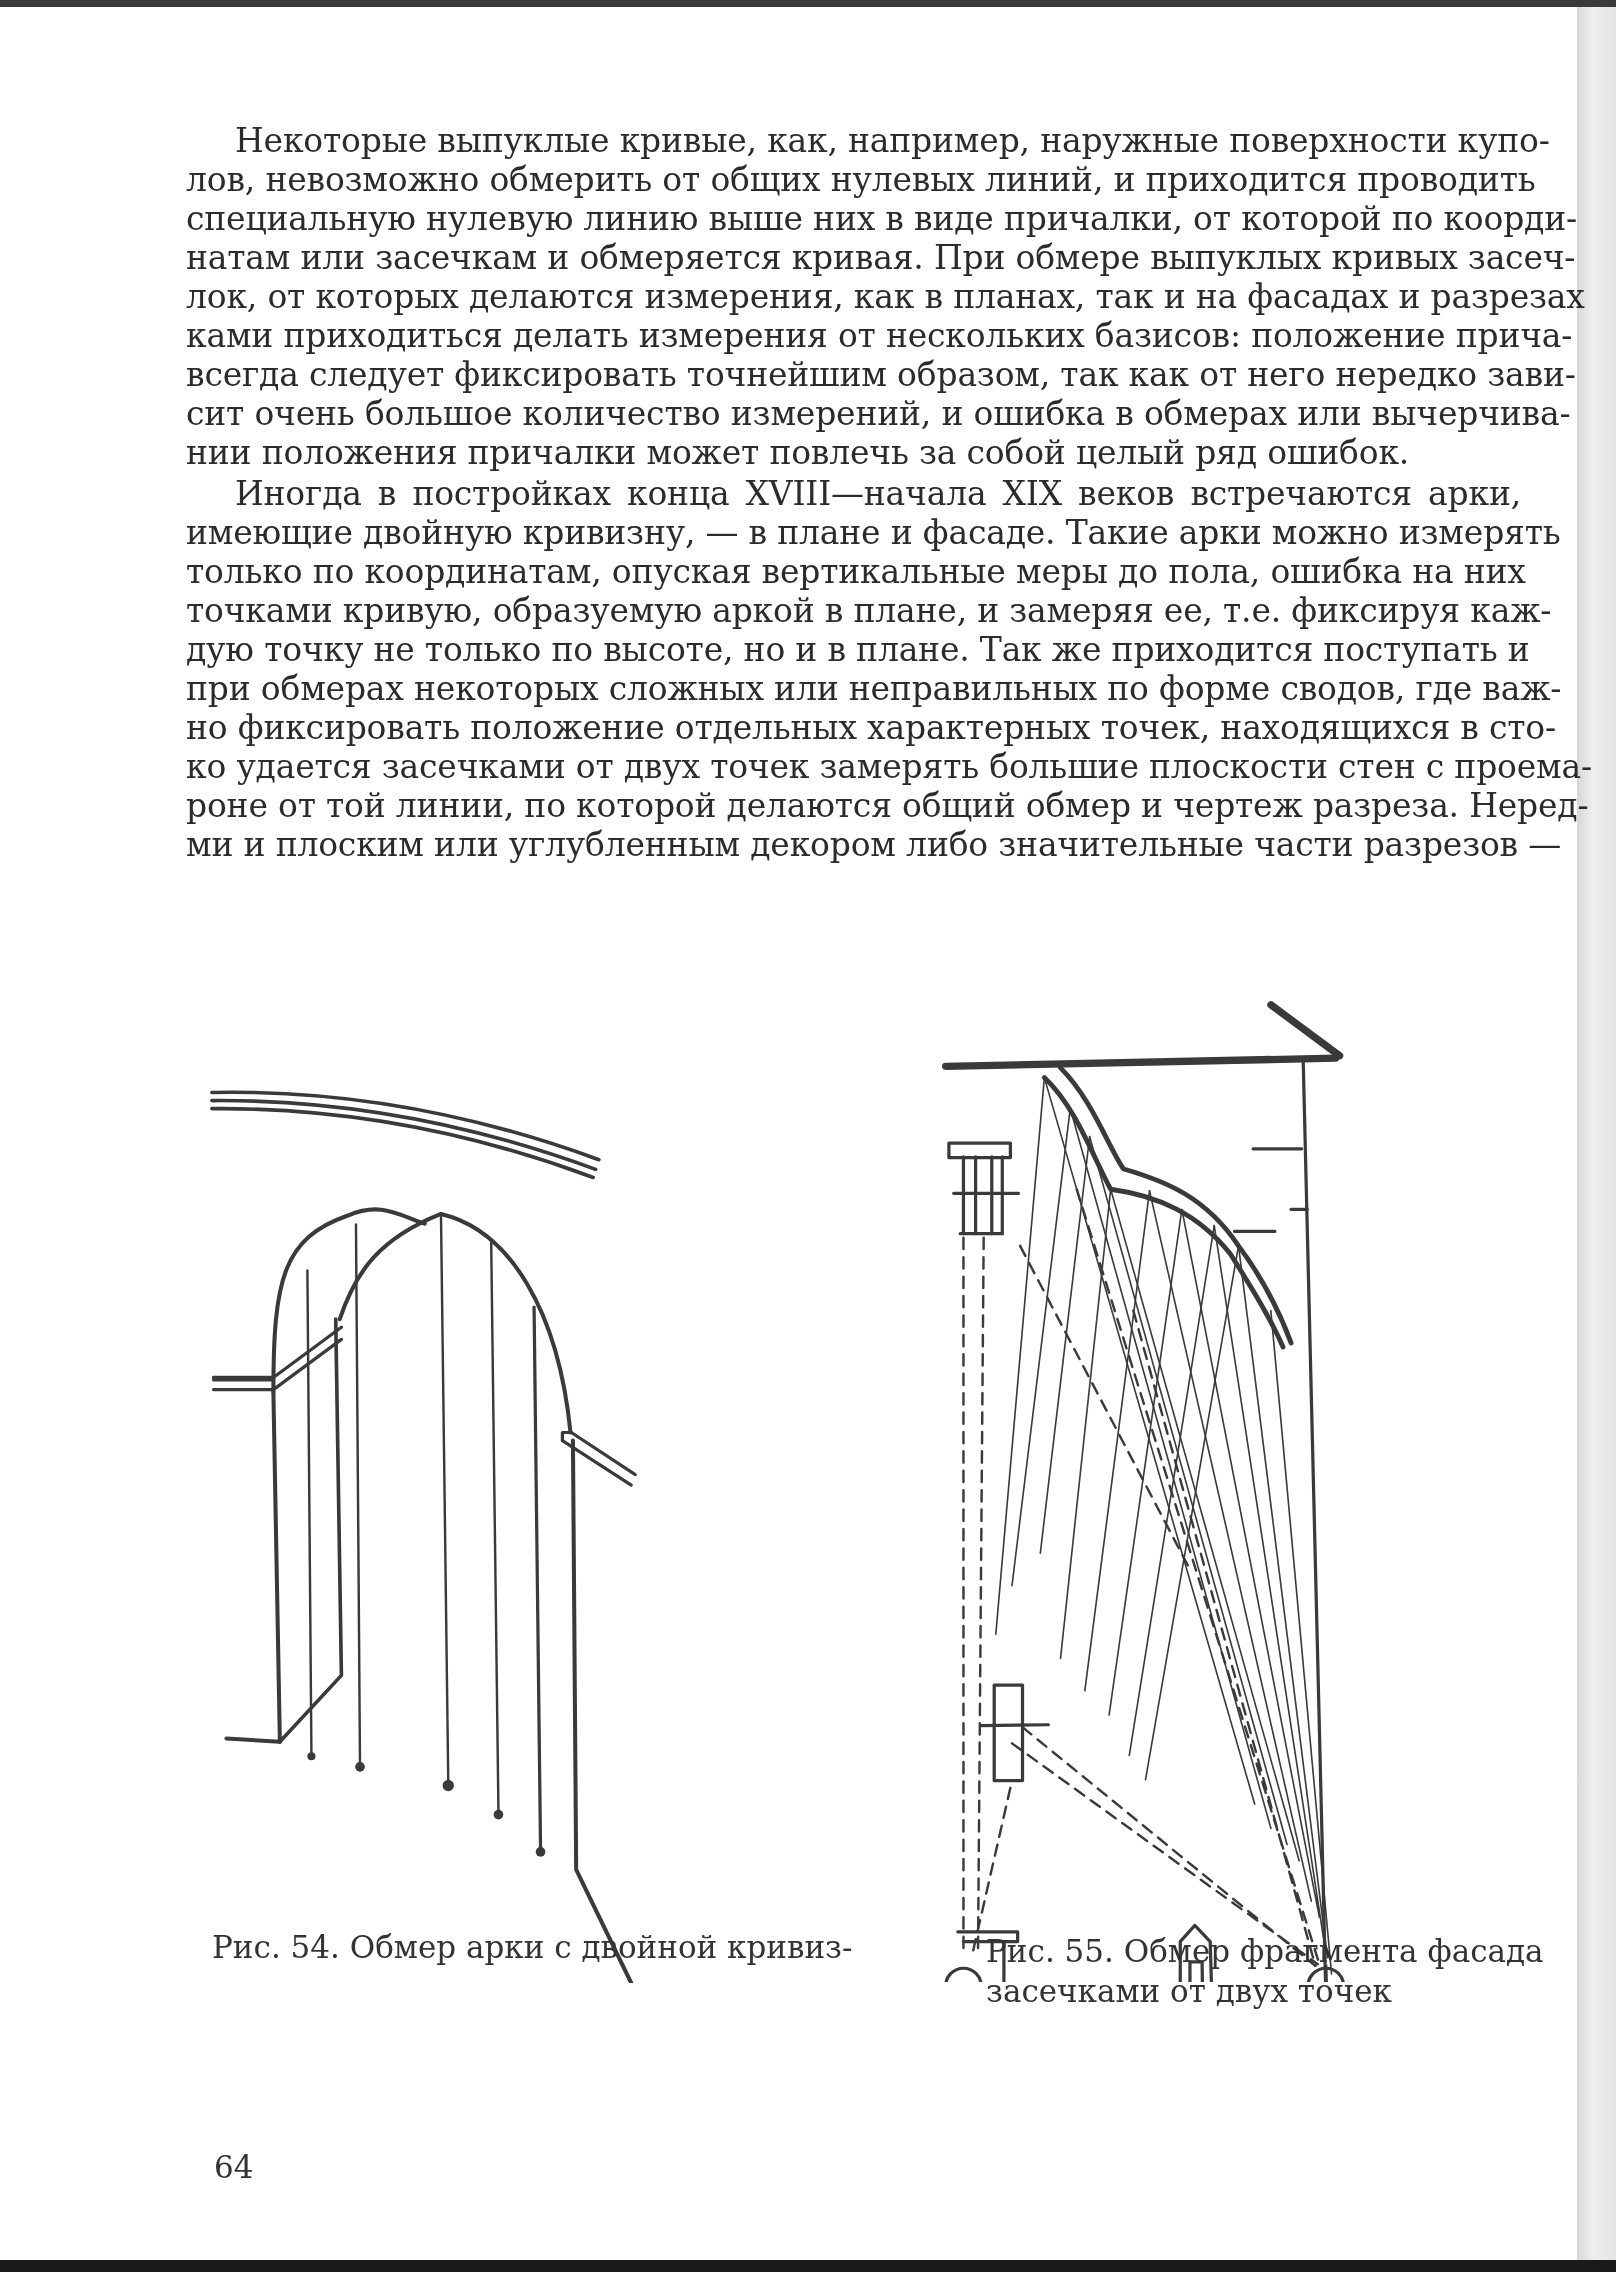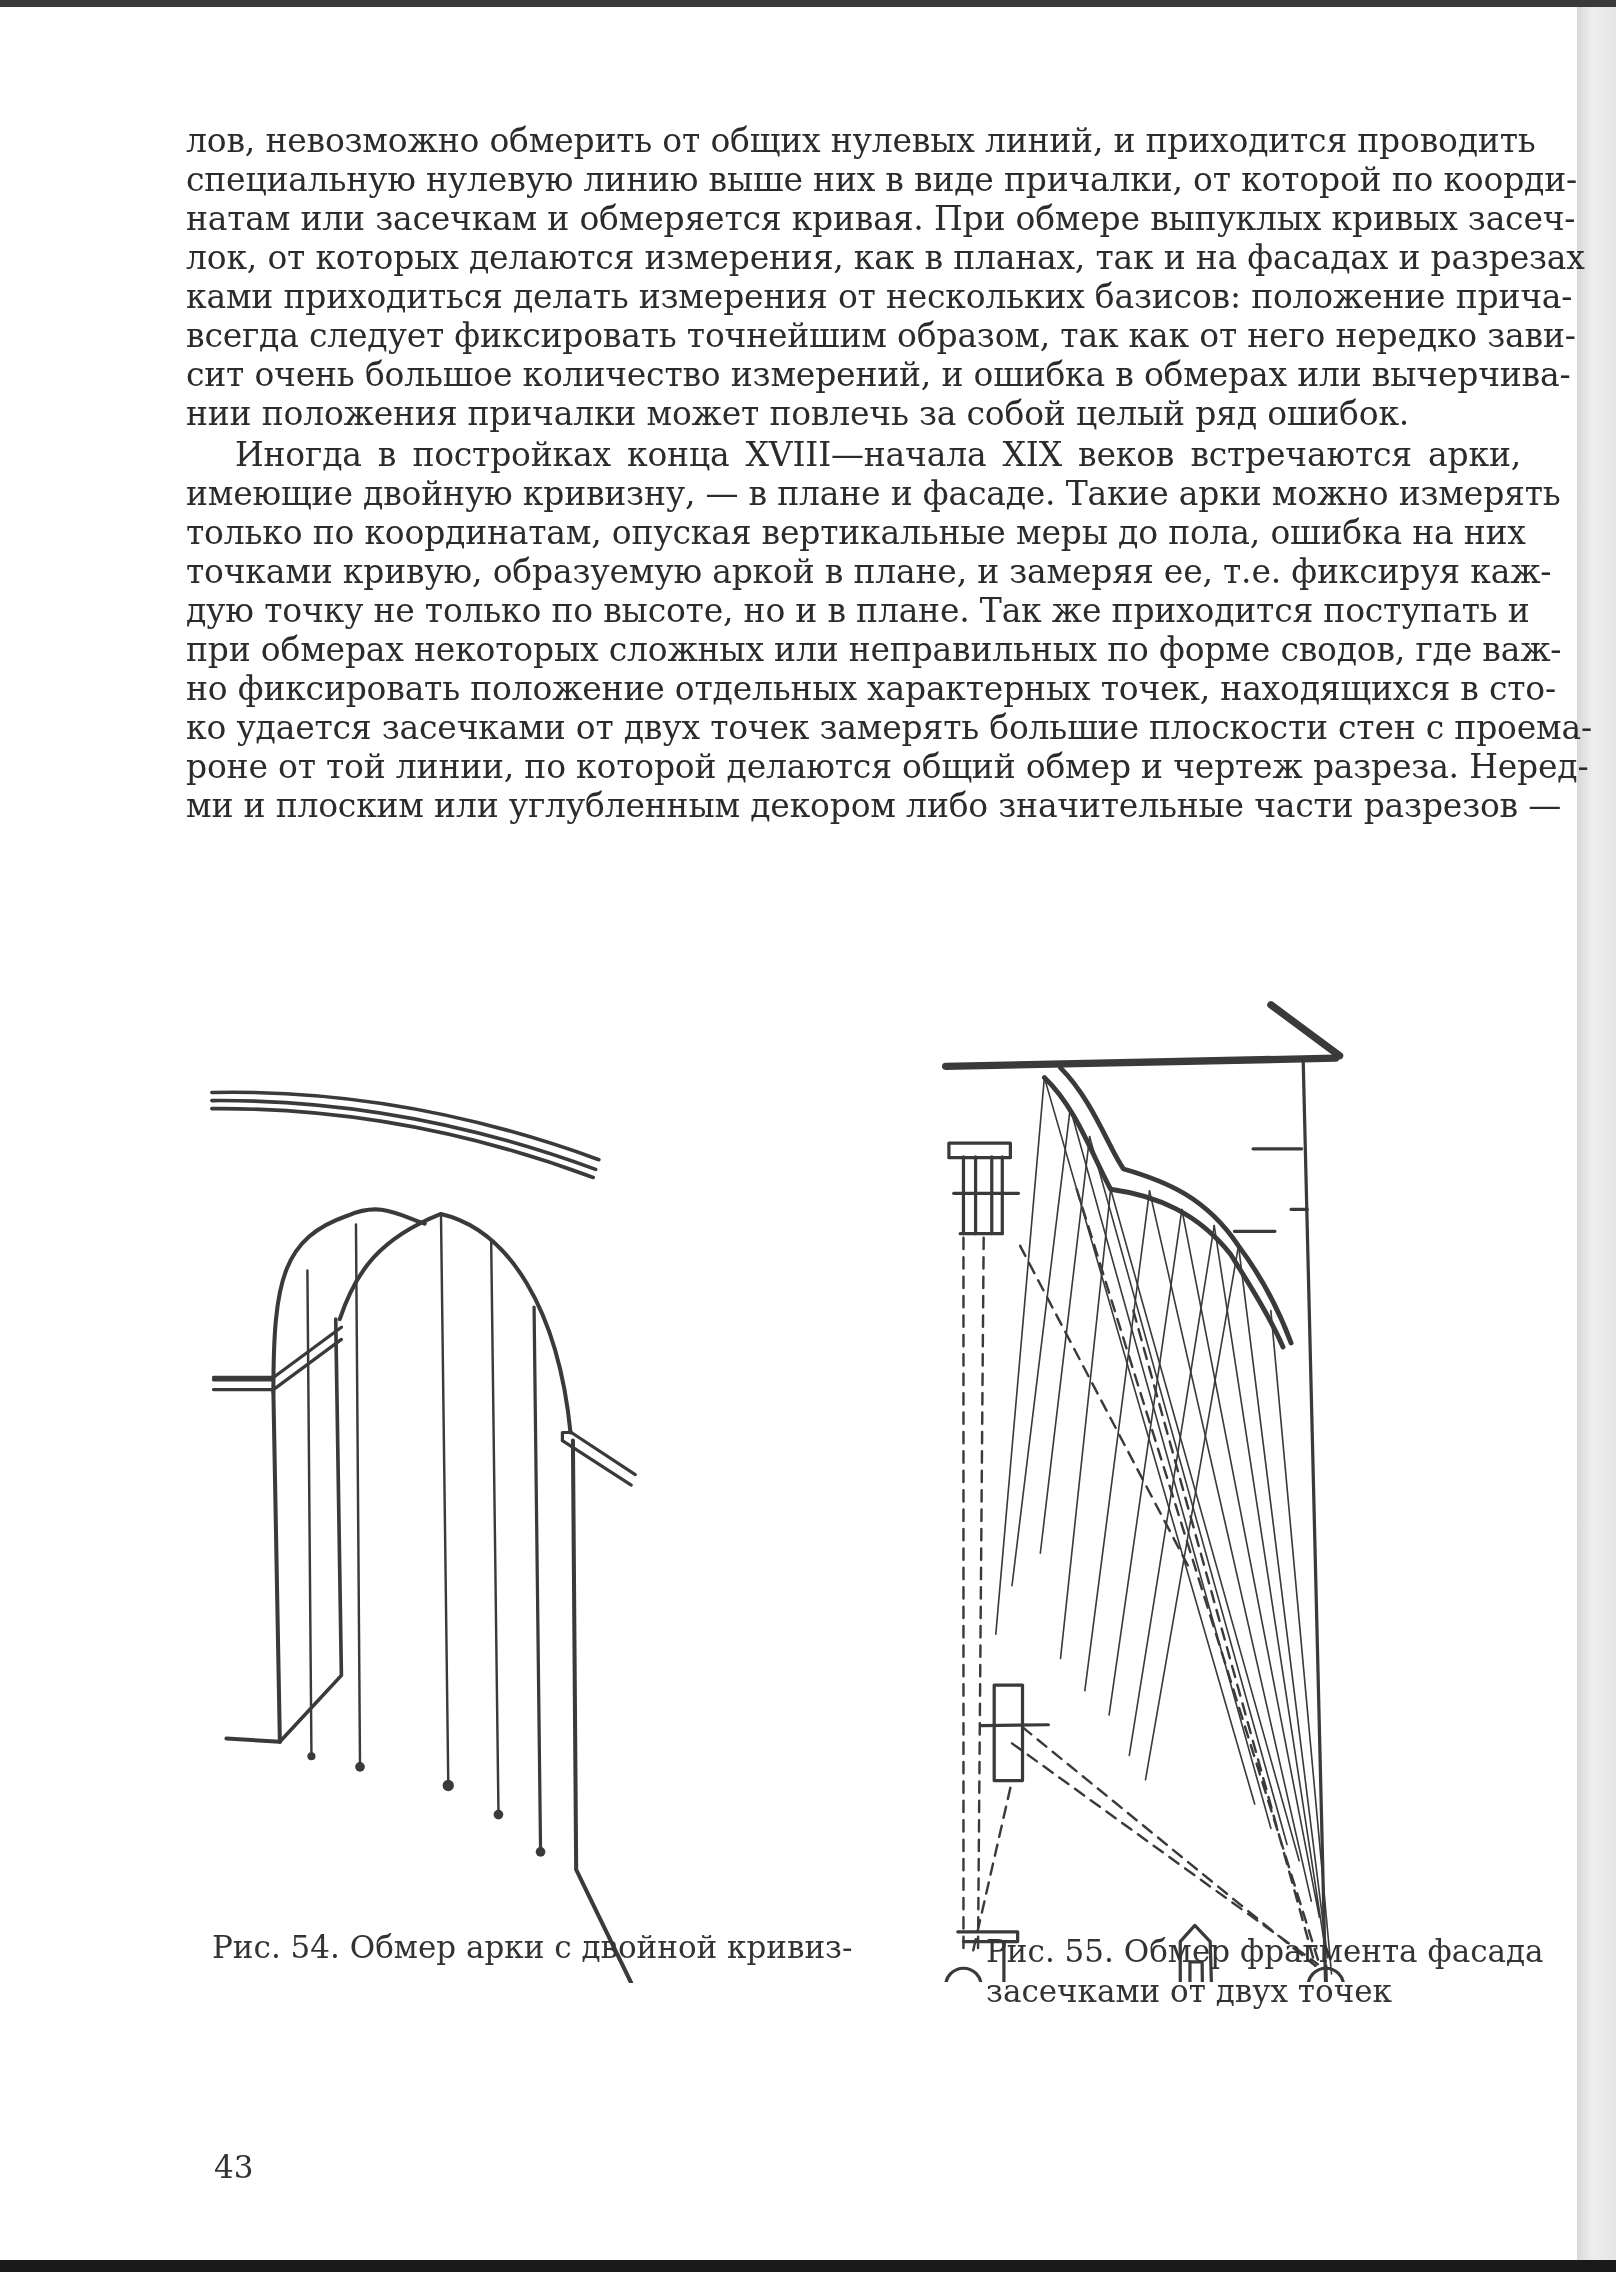--- a/index.html
+++ b/index.html
@@ -35,20 +35,21 @@
 <body>
 
 <div class="top-band"></div>
 <div class="right-strip"></div>
 <div class="bottom-band"></div>
 
 <div class="page"></div>
 
 <div class="text-block">
   <p class="para">
+    <span class="line indent">Некоторые выпуклые кривые, как, например, наружные поверхности купо-</span>
     <span class="line">лов, невозможно обмерить от общих нулевых линий, и приходится проводить</span>
     <span class="line">специальную нулевую линию выше них в виде причалки, от которой по коорди-</span>
     <span class="line">натам или засечкам и обмеряется кривая. При обмере выпуклых кривых засеч-</span>
     <span class="line">лок, от которых делаются измерения, как в планах, так и на фасадах и разрезах</span>
     <span class="line">ками приходиться делать измерения от нескольких базисов: положение прича-</span>
     <span class="line">всегда следует фиксировать точнейшим образом, так как от него нередко зави-</span>
     <span class="line">сит очень большое количество измерений, и ошибка в обмерах или вычерчива-</span>
     <span class="line last">нии положения причалки может повлечь за собой целый ряд ошибок.</span>
   </p>
   <p class="para">
@@ -174,14 +175,14 @@
 </div>
 
 <div class="caption" id="cap54">
   <div>Рис. 54. Обмер арки с двойной кривиз-</div>
 </div>
 <div class="caption" id="cap55">
   <div>Рис. 55. Обмер фрагмента фасада</div>
   <div>засечками от двух точек</div>
 </div>
 
-<div class="page-number">43</div>
+<div class="page-number">64</div>
 
 
 </body></html>

